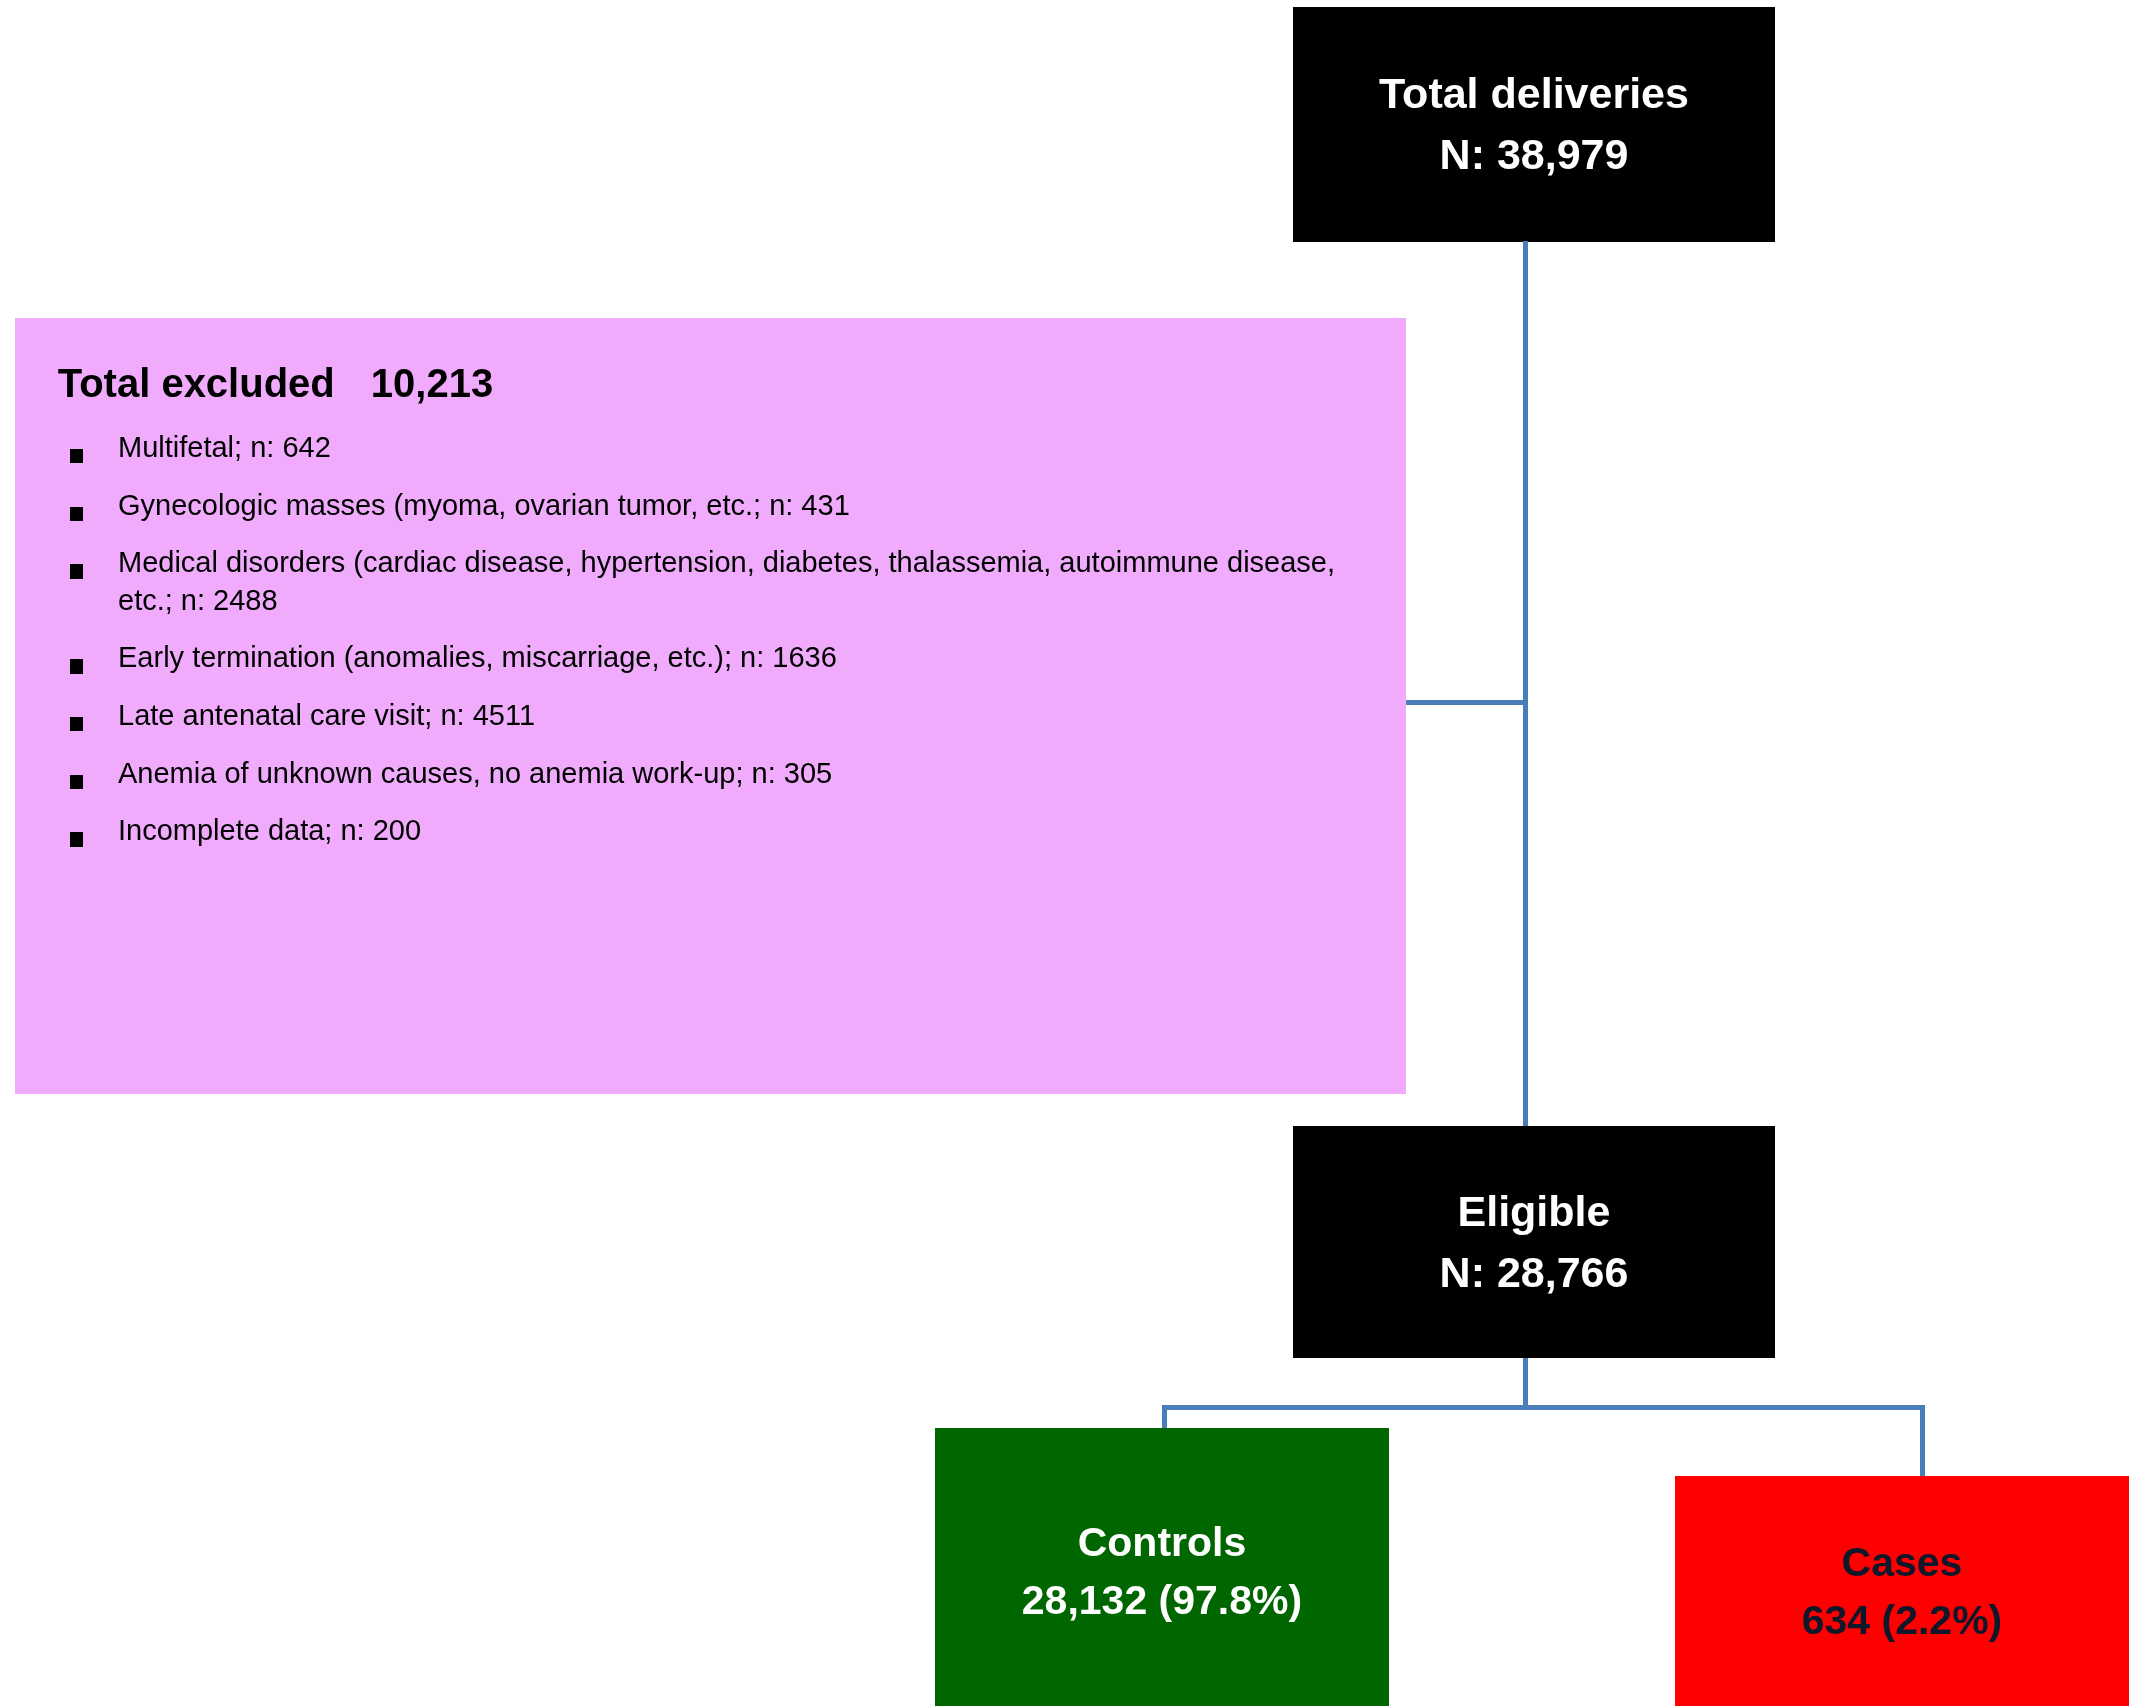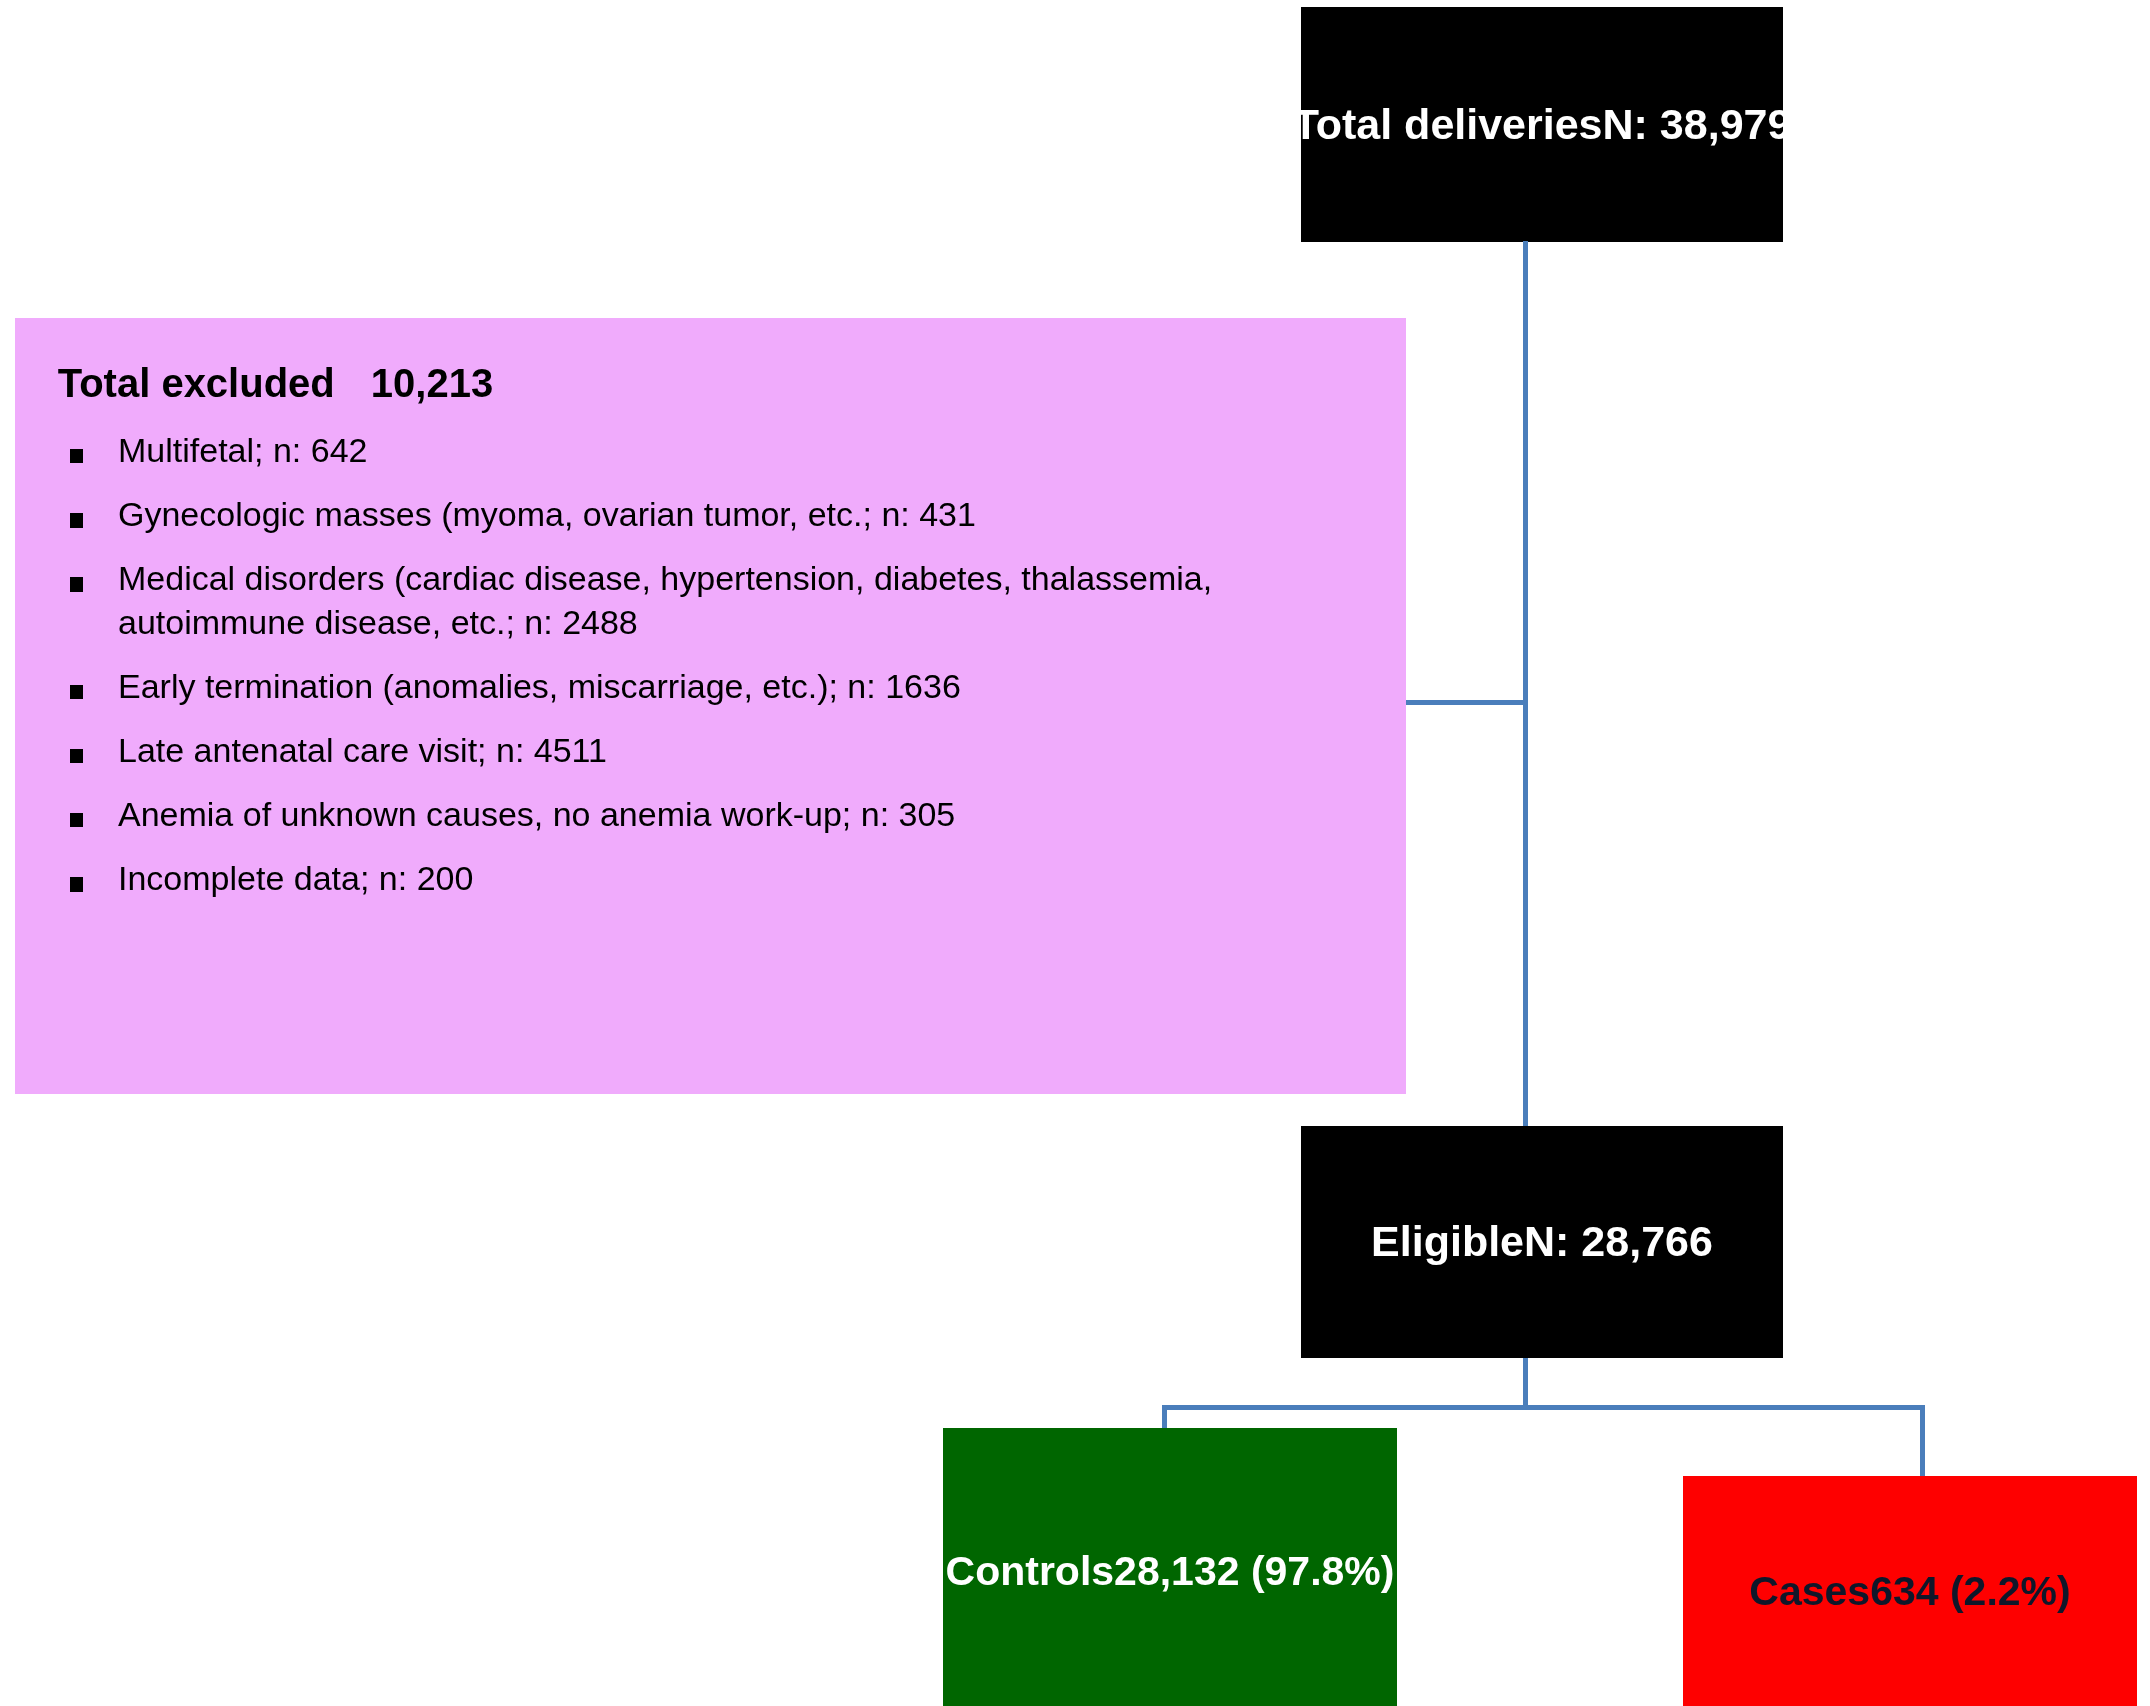--- a/index.html
+++ b/index.html
@@ -24,25 +24,25 @@
     background: #4a7ebb;
   }
   .conn-v { width: 4.8px; }
   .conn-h { height: 4.8px; }
 
   
   .node {
     position: absolute;
     box-sizing: border-box;
     display: flex;
+    flex-direction: column;
     align-items: center;
     justify-content: center;
     text-align: center;
     line-height: 1.42;
-    margin-left: 8px;
   }
   .node .line1,
   .node .line2 {
     display: block;
     white-space: nowrap;
   }
 
   .node-dark {
     background: #000000;
     color: #ffffff;
@@ -82,21 +82,21 @@
     font-weight: bold;
     padding-left: 36px;
   }
   .excluded-list {
     list-style: none;
     margin: 0;
     padding: 0;
   }
   .excluded-list li {
     position: relative;
-    font-size: 34px;
+    font-size: 29px;
     padding-left: 74px;
     margin-bottom: 20.6px;
     line-height: 1.28;
   }
   .excluded-list li:last-child { margin-bottom: 0; }
   .bullet-sq {
     position: absolute;
     left: 26px;
     top: 20px;
     width: 13px;

